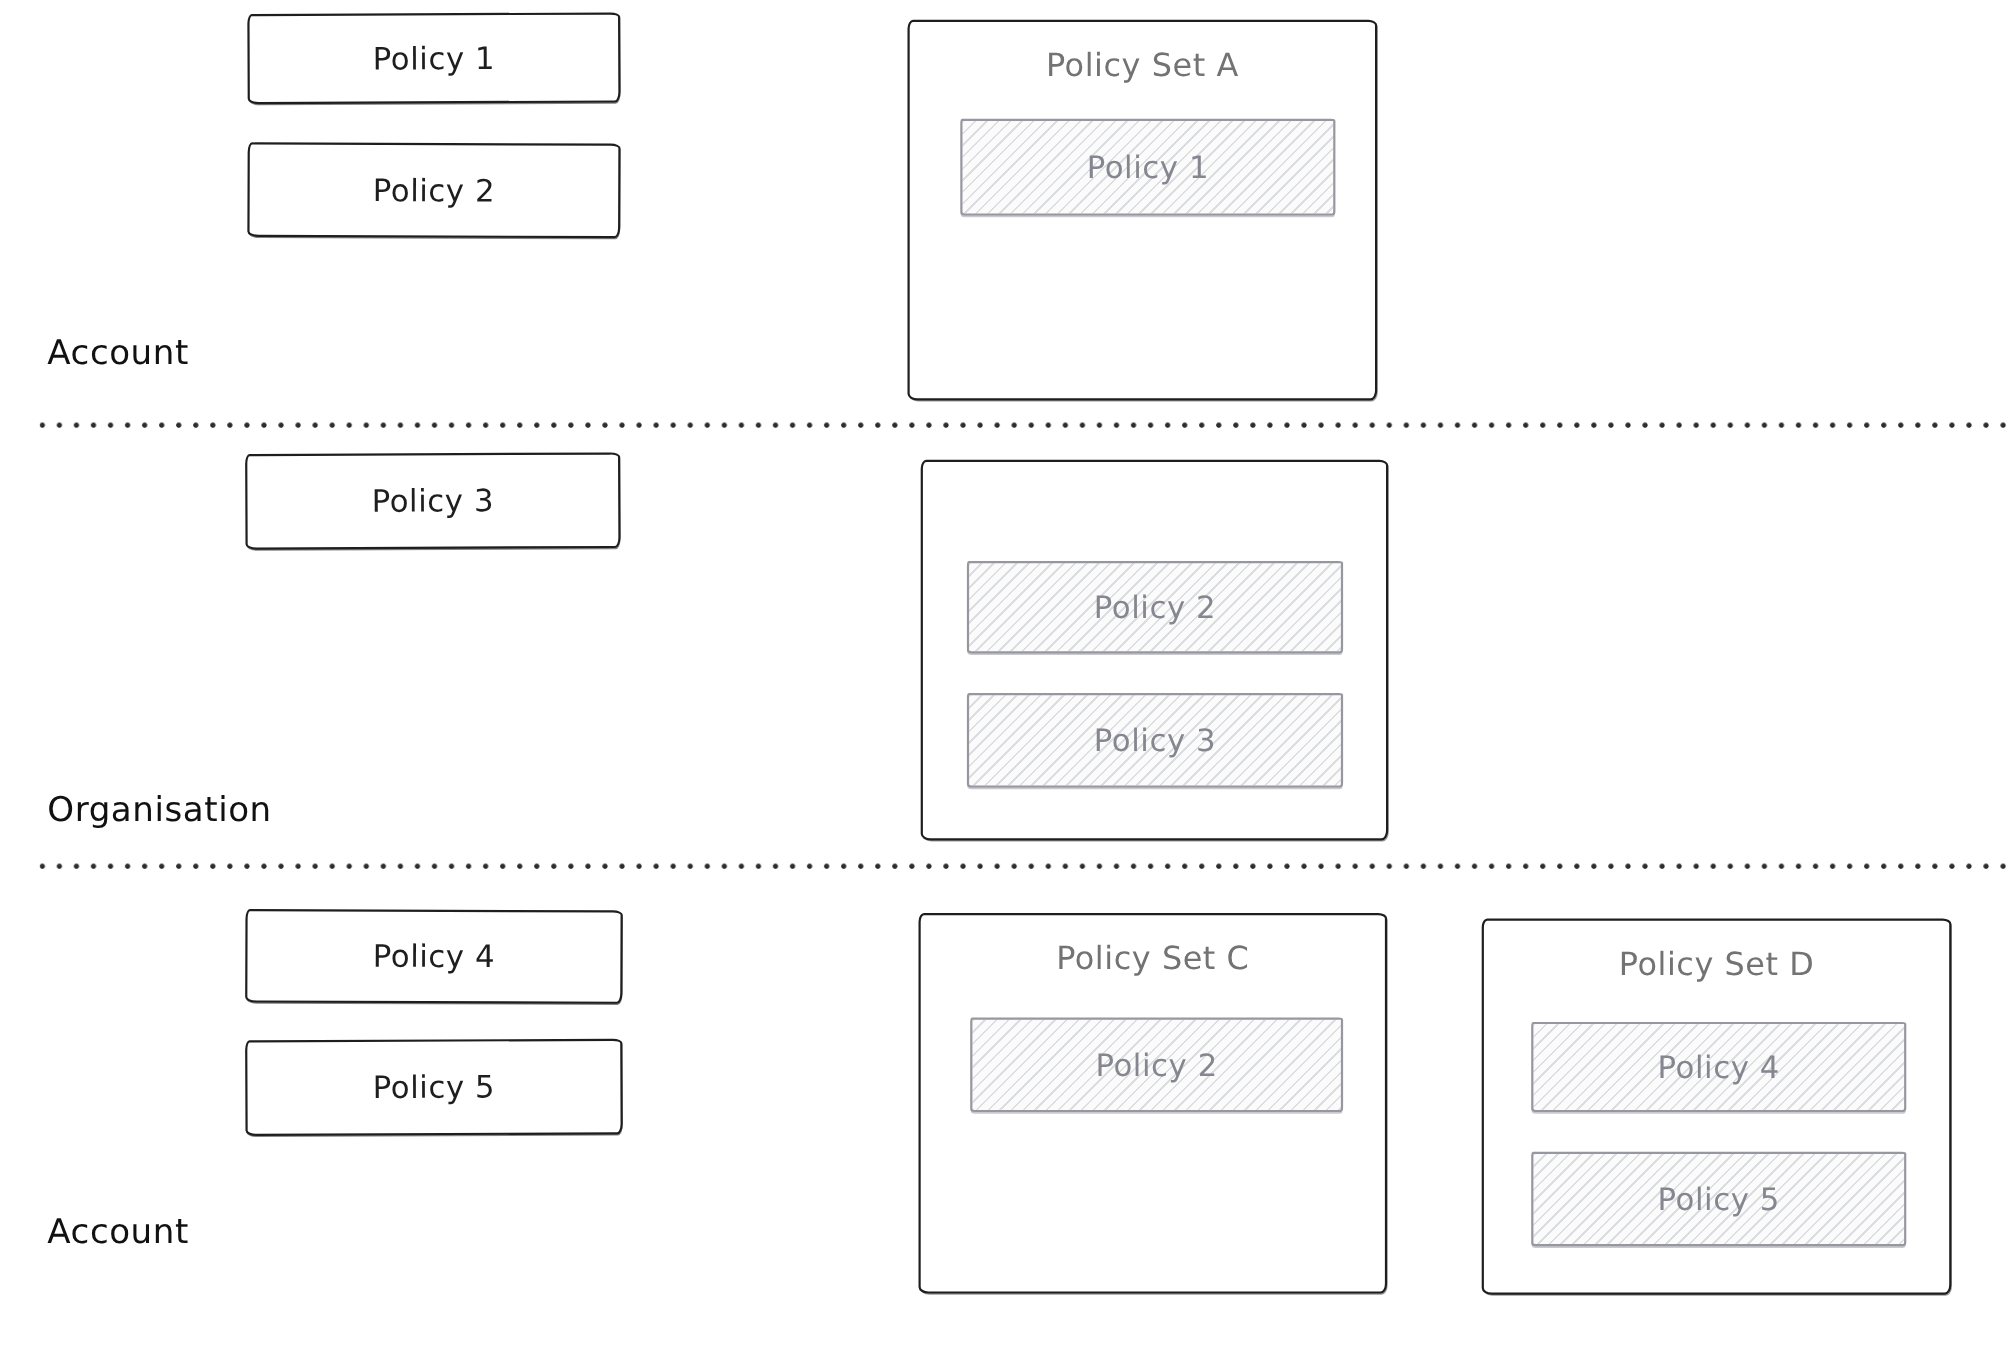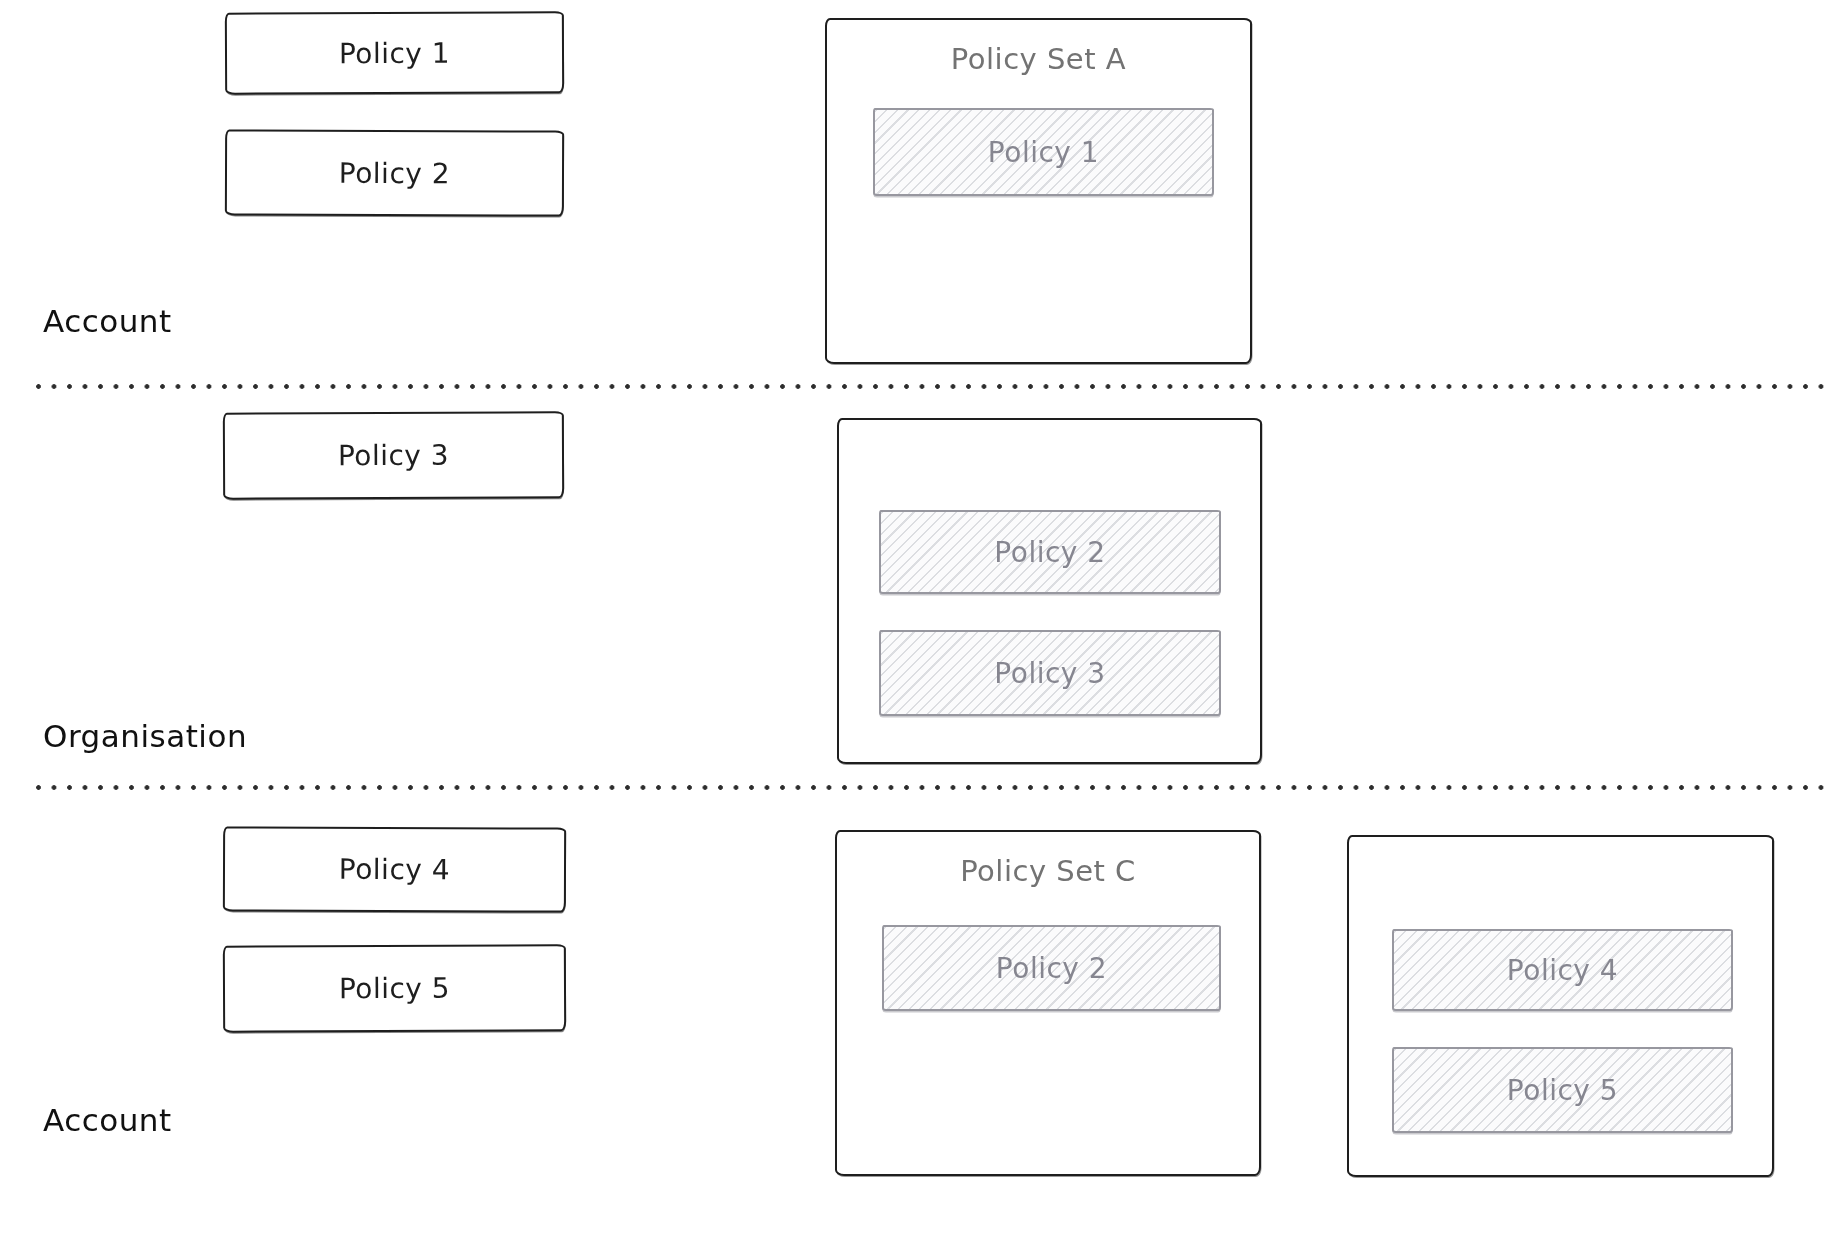--- a/index.html
+++ b/index.html
@@ -137,20 +137,21 @@
   <div class="section-label" style="left:43px; top:1102px;">Account</div>
 
   <div class="policy-set" style="left:835px; top:830px; width:422px; height:342px;">
     <div class="set-title">Policy Set C</div>
     <div class="hatched" style="left:45px; top:93px; width:335px; height:82px;">
       <span>Policy 2</span>
     </div>
   </div>
 
   <div class="policy-set" style="left:1347px; top:835px; width:423px; height:338px;">
+    <div class="set-title">Policy Set D</div>
     <div class="hatched" style="left:43px; top:92px; width:337px; height:78px;">
       <span>Policy 4</span>
     </div>
     <div class="hatched" style="left:43px; top:210px; width:337px; height:82px;">
       <span>Policy 5</span>
     </div>
   </div>
 
 </div>
 

